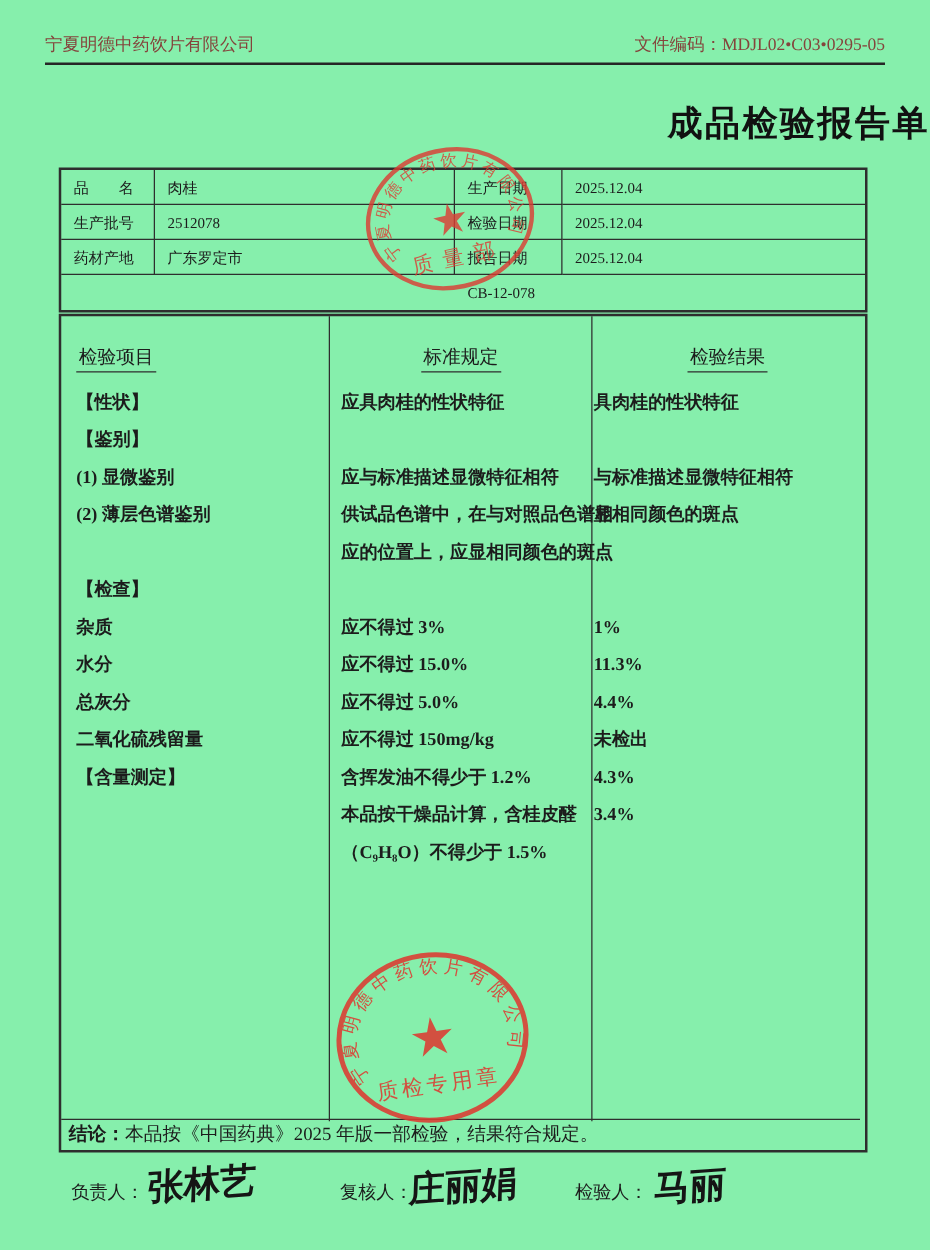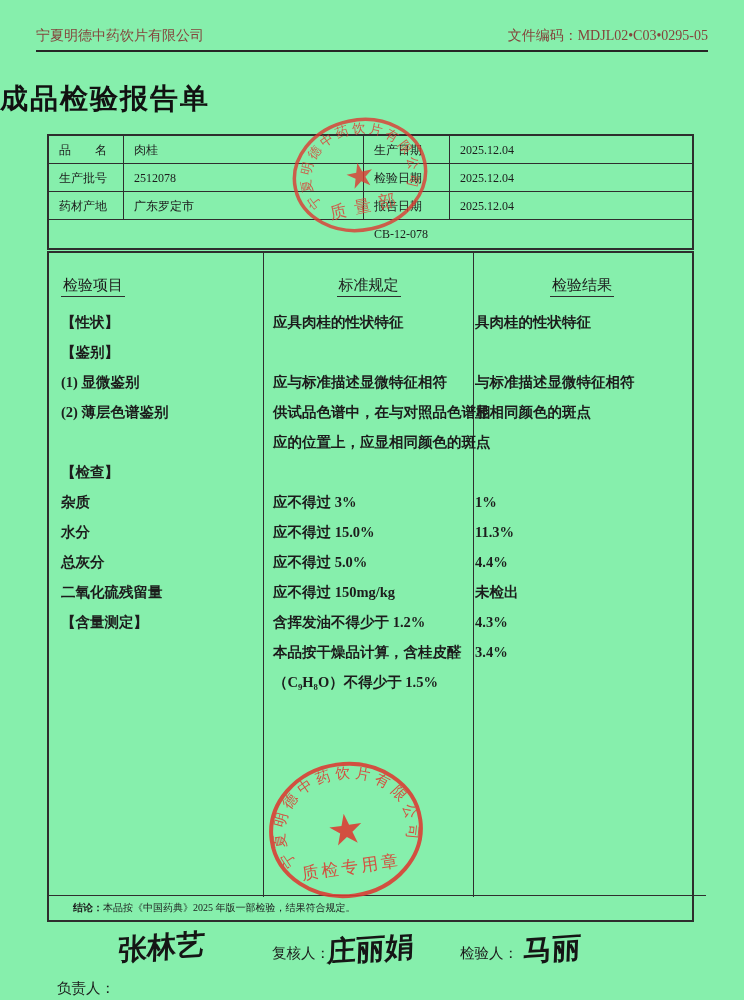--- a/index.html
+++ b/index.html
@@ -4,21 +4,21 @@
 <style>
   html,body{margin:0;padding:0;background:#ffffff;}
   .page{position:relative;width:744px;height:1000px;background:#86efac;overflow:hidden;
         font-family:"Liberation Serif","DejaVu Serif",serif;color:#1c1c1c;}
 
   
   .doc-header{position:absolute;top:27px;left:36px;width:672px;display:flex;
               justify-content:space-between;font-size:14px;color:#84443c;}
   .header-rule{position:absolute;top:50px;left:36px;width:672px;height:2px;background:#262626;}
 
-  .title{position:absolute;top:80px;left:0;width:744px;text-align:left;
+  .title{position:absolute;top:80px;left:0;width:744px;text-align:right;
          font-size:28px;font-weight:bold;letter-spacing:2px;color:#111;}
 
   
   .info-table{position:absolute;left:47px;top:134px;width:643px;border:2px solid #2e2e2e;
               display:grid;grid-template-columns:75px 240px 86px 1fr;grid-auto-rows:28px;
               font-size:12px;}
   .it-cell{border-right:1px solid #2e2e2e;border-bottom:1px solid #2e2e2e;
            line-height:28px;padding-left:10px;white-space:nowrap;overflow:visible;}
   .it-cell.no-r{border-right:none;}
   .it-cell.no-b{border-bottom:none;}
@@ -31,33 +31,33 @@
   .mt-head span{border-bottom:1px solid #2e2e2e;padding:0 2px 3px 2px;}
   .h-item{left:12px;}
   .h-std{left:215px;width:209px;text-align:center;}
   .h-res{left:425px;width:216px;text-align:center;}
   .mt-col{position:absolute;top:54px;}
   .col-item{left:0;width:202px;padding-left:12px;}
   .col-std{left:216px;width:200px;padding-left:8px;}
   .col-res{left:426px;width:205px;padding-left:0;}
   .mt-line{height:30px;line-height:30px;font-size:14.5px;white-space:nowrap;font-weight:bold;}
   .conclusion{position:absolute;left:0;top:642px;width:633px;height:24px;
-              border-top:1px solid #2e2e2e;line-height:24px;font-size:10px;padding-left:24px;
+              border-top:1px solid #2e2e2e;line-height:24px;font-size:15px;padding-left:6px;
               white-space:nowrap;}
   .conclusion .c-label{font-weight:bold;}
 
   
   .stamp{position:absolute;pointer-events:none;}
   .stamp-top{left:289px;top:114px;opacity:0.8;}
   .stamp-bottom{left:263px;top:756px;opacity:0.88;}
 
   
   .sign-row{position:absolute;left:0;top:930px;width:744px;height:70px;font-size:14.5px;}
   .sign-label{position:absolute;top:14px;}
-  .sl1{left:57px;margin-top:35px;} .sl2{left:272px;} .sl3{left:460px;}
+  .sl1{left:57px;} .sl2{left:272px;} .sl3{left:460px;}
   .sig{position:absolute;top:-2px;font-size:29px;font-weight:600;color:#151515;
        display:inline-block;transform:rotate(-4deg) skewX(-6deg);white-space:nowrap;}
   .sg1{left:118px;} .sg2{left:327px;top:0px;} .sg3{left:523px;top:0px;}
 </style>
 </head>
 <body>
 
 <div class="page">
 
   <div class="doc-header">

